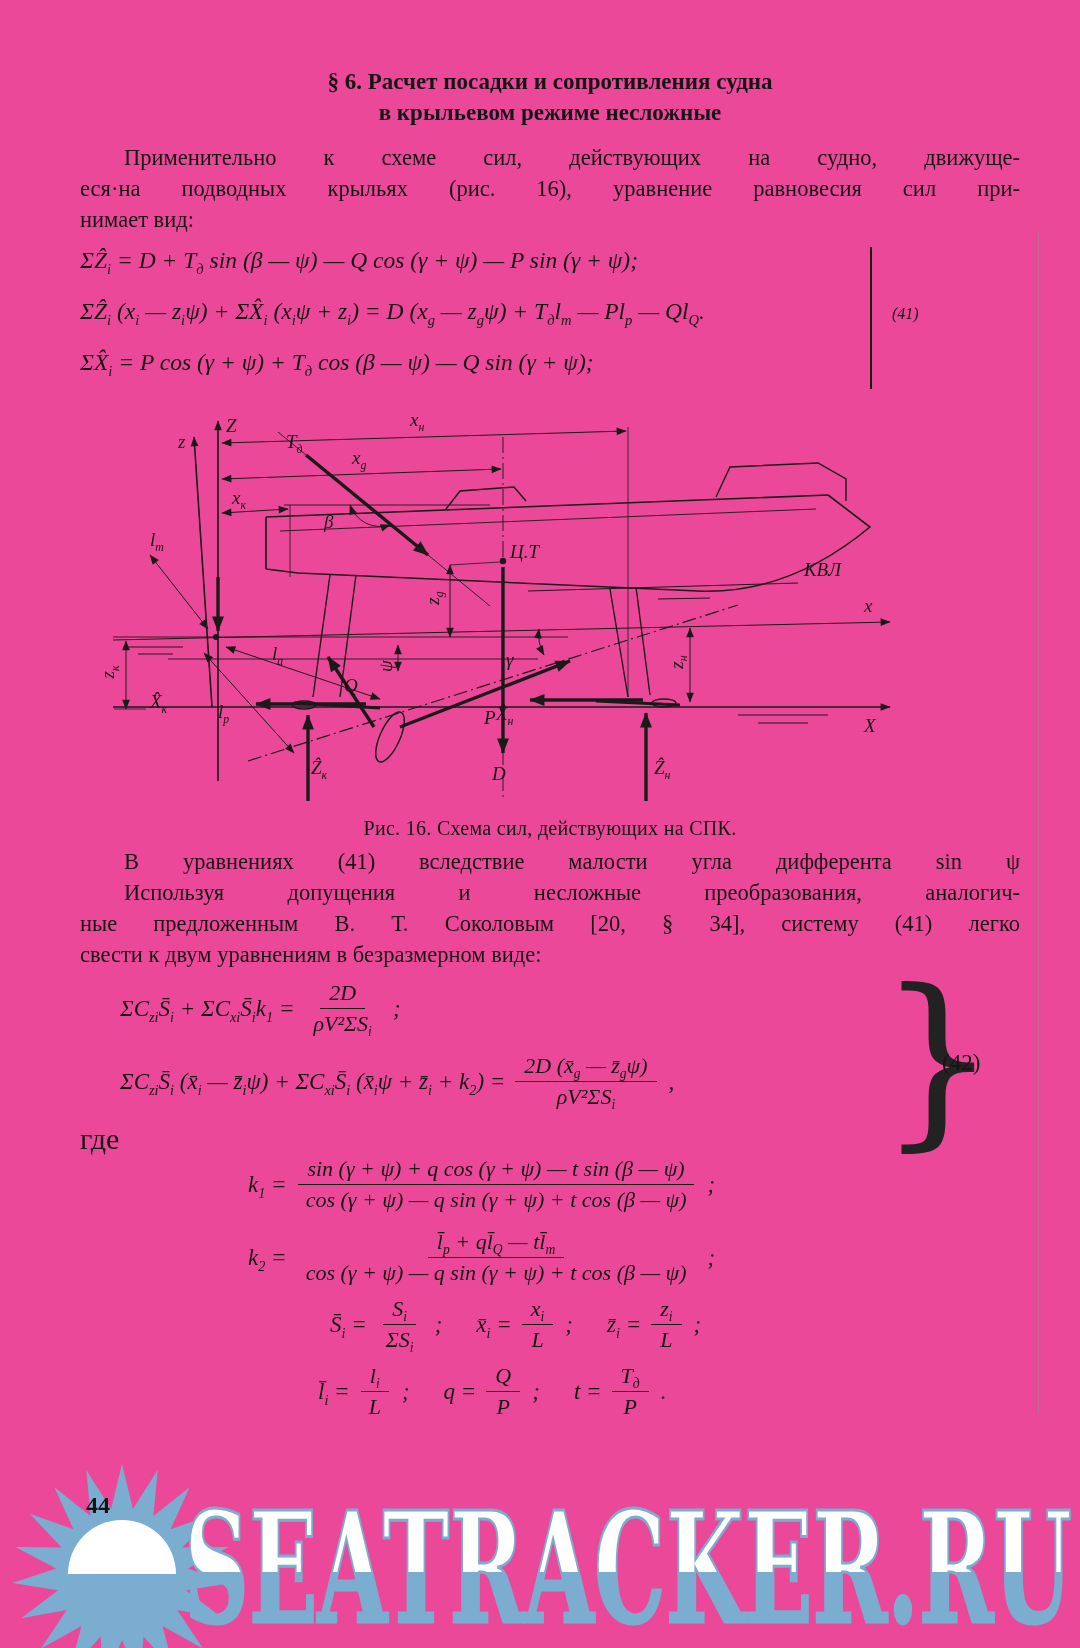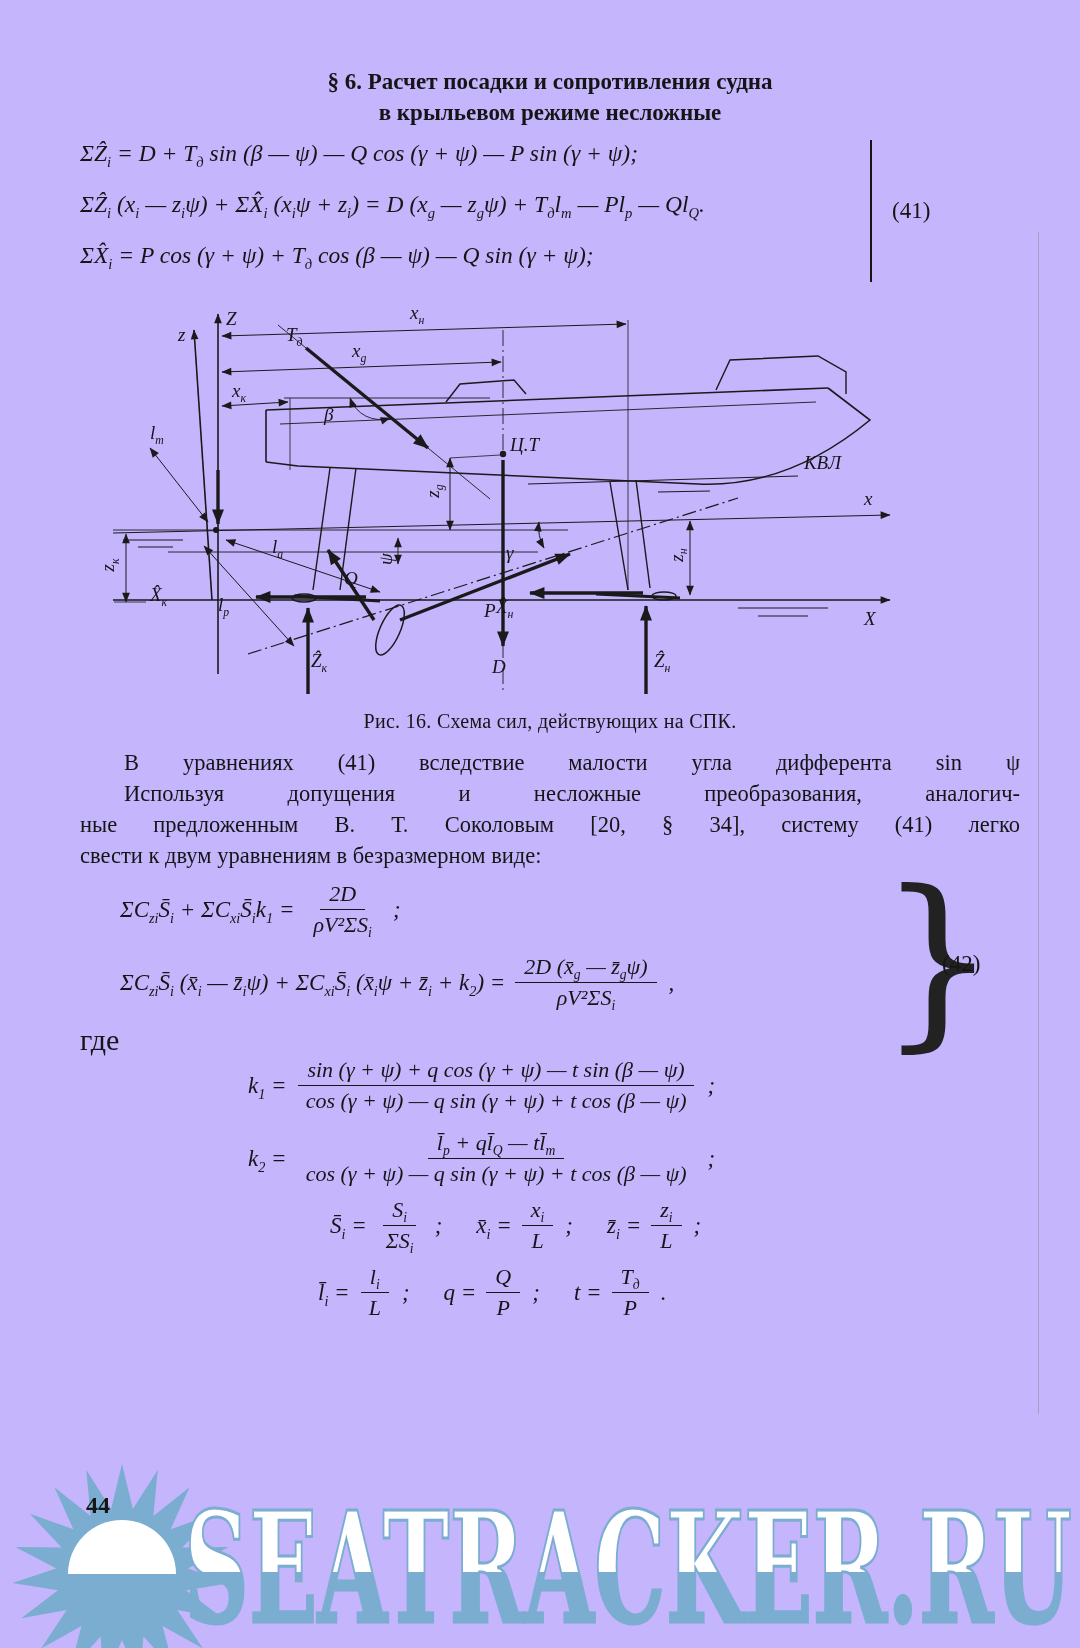--- a/index.html
+++ b/index.html
@@ -1,37 +1,37 @@
 <!DOCTYPE html>
 <html><head>
 <meta charset="utf-8">
 <style>
   html,body { margin:0; padding:0; background:#e8e8e8; }
   .page {
     position:relative; width:1080px; height:1648px; margin:0 auto;
-    background:#c4b5fd; color:#151515; overflow:hidden;
+    background:#ec4899; color:#151515; overflow:hidden;
     font-family:"Liberation Serif", serif;
   }
   .content { position:absolute; left:80px; top:66px; width:940px; }
 
   .title { text-align:center; font-weight:bold; font-size:23px; line-height:1.35; }
 
   .para { font-size:22.5px; line-height:31px; }
   .bl { min-height:31px; }
   .fill { text-align:justify; text-align-last:justify; }
   .indent { text-indent:44px; }
 
   sub { font-size:62%; line-height:0; }
 
   
   .eq41 { position:relative; margin-top:12px; height:152px; }
   .eq41 .ln { font-style:italic; font-size:23.5px; white-space:nowrap; margin-bottom:24px; }
   .eq41 .bar { position:absolute; left:790px; top:0; height:142px; width:0;
                border-left:2px solid #151515; }
-  .eq41 .eqnum { position:absolute; left:812px; top:58px; font-size:23px; }
+  .eq41 .eqnum { position:absolute; left:812px; top:58px; font-size:16px;font-style:italic; }
 
   
   .figure { position:relative; margin:10px 0 0 18px; width:880px; height:398px; }
   .figure svg.art { position:absolute; left:0; top:0; }
   .fl { position:absolute; font-style:italic; font-size:19px; white-space:nowrap; }
   .fl.rot { transform:rotate(-90deg); transform-origin:center; }
   .caption { text-align:center; font-size:20px; margin-top:10px; letter-spacing:.3px; }
 
   
   .eqblock { position:relative; margin:10px 0 0 40px; }
@@ -59,20 +59,25 @@
 <body>
 
 <div class="page">
   <div class="content">
 
     <div class="title">
       <div>§ 6. Расчет посадки и сопротивления судна</div>
       <div>в крыльевом режиме несложные</div>
     </div>
 
+    <div class="para" style="margin-top:14px">
+      <div class="bl fill indent">Применительно к схеме сил, действующих на судно, движуще-</div>
+      <div class="bl fill">еся·на подводных крыльях (рис. 16), уравнение равновесия сил при-</div>
+      <div class="bl">нимает вид:</div>
+    </div>
 
     <div class="eq41">
       <div class="ln">ΣẐ<sub>i</sub> = D + Т<sub>д</sub> sin (β — ψ) — Q cos (γ + ψ) — P sin (γ + ψ);</div>
       <div class="ln">ΣẐ<sub>i</sub> (x<sub>i</sub> — z<sub>i</sub>ψ) + ΣX̂<sub>i</sub> (x<sub>i</sub>ψ + z<sub>i</sub>) = D (x<sub>g</sub> — z<sub>g</sub>ψ) + Т<sub>д</sub>l<sub>т</sub> — Pl<sub>p</sub> — Ql<sub>Q</sub>.</div>
       <div class="ln">ΣX̂<sub>i</sub> = P cos (γ + ψ) + Т<sub>д</sub> cos (β — ψ) — Q sin (γ + ψ);</div>
       <div class="bar"></div>
       <div class="eqnum">(41)</div>
     </div>
 
     <div class="figure">
@@ -195,21 +200,21 @@
       <span class="fl" style="left:213px;top:348px">Ẑ<sub>к</sub></span>
       <span class="fl" style="left:246px;top:266px">Q</span>
       <span class="fl" style="left:386px;top:298px">P</span>
       <span class="fl" style="left:394px;top:354px">D</span>
       <span class="fl" style="left:398px;top:294px">X̂<sub>н</sub></span>
       <span class="fl" style="left:556px;top:348px">Ẑ<sub>н</sub></span>
     </div>
 
     <div class="caption">Рис. 16. Схема сил, действующих на СПК.</div>
 
-    <div class="para" style="margin-top:14px">
+    <div class="para" style="margin-top:6px">
       <div class="bl fill indent">В уравнениях (41) вследствие малости угла дифферента sin ψ</div>
     </div>
     <div class="para">
       <div class="bl fill indent">Используя допущения и несложные преобразования, аналогич-</div>
       <div class="bl fill">ные предложенным В. Т. Соколовым [20, § 34], систему (41) легко</div>
       <div class="bl">свести к двум уравнениям в безразмерном виде:</div>
     </div>
 
     <div class="eqblock">
       <div class="eqrow">

